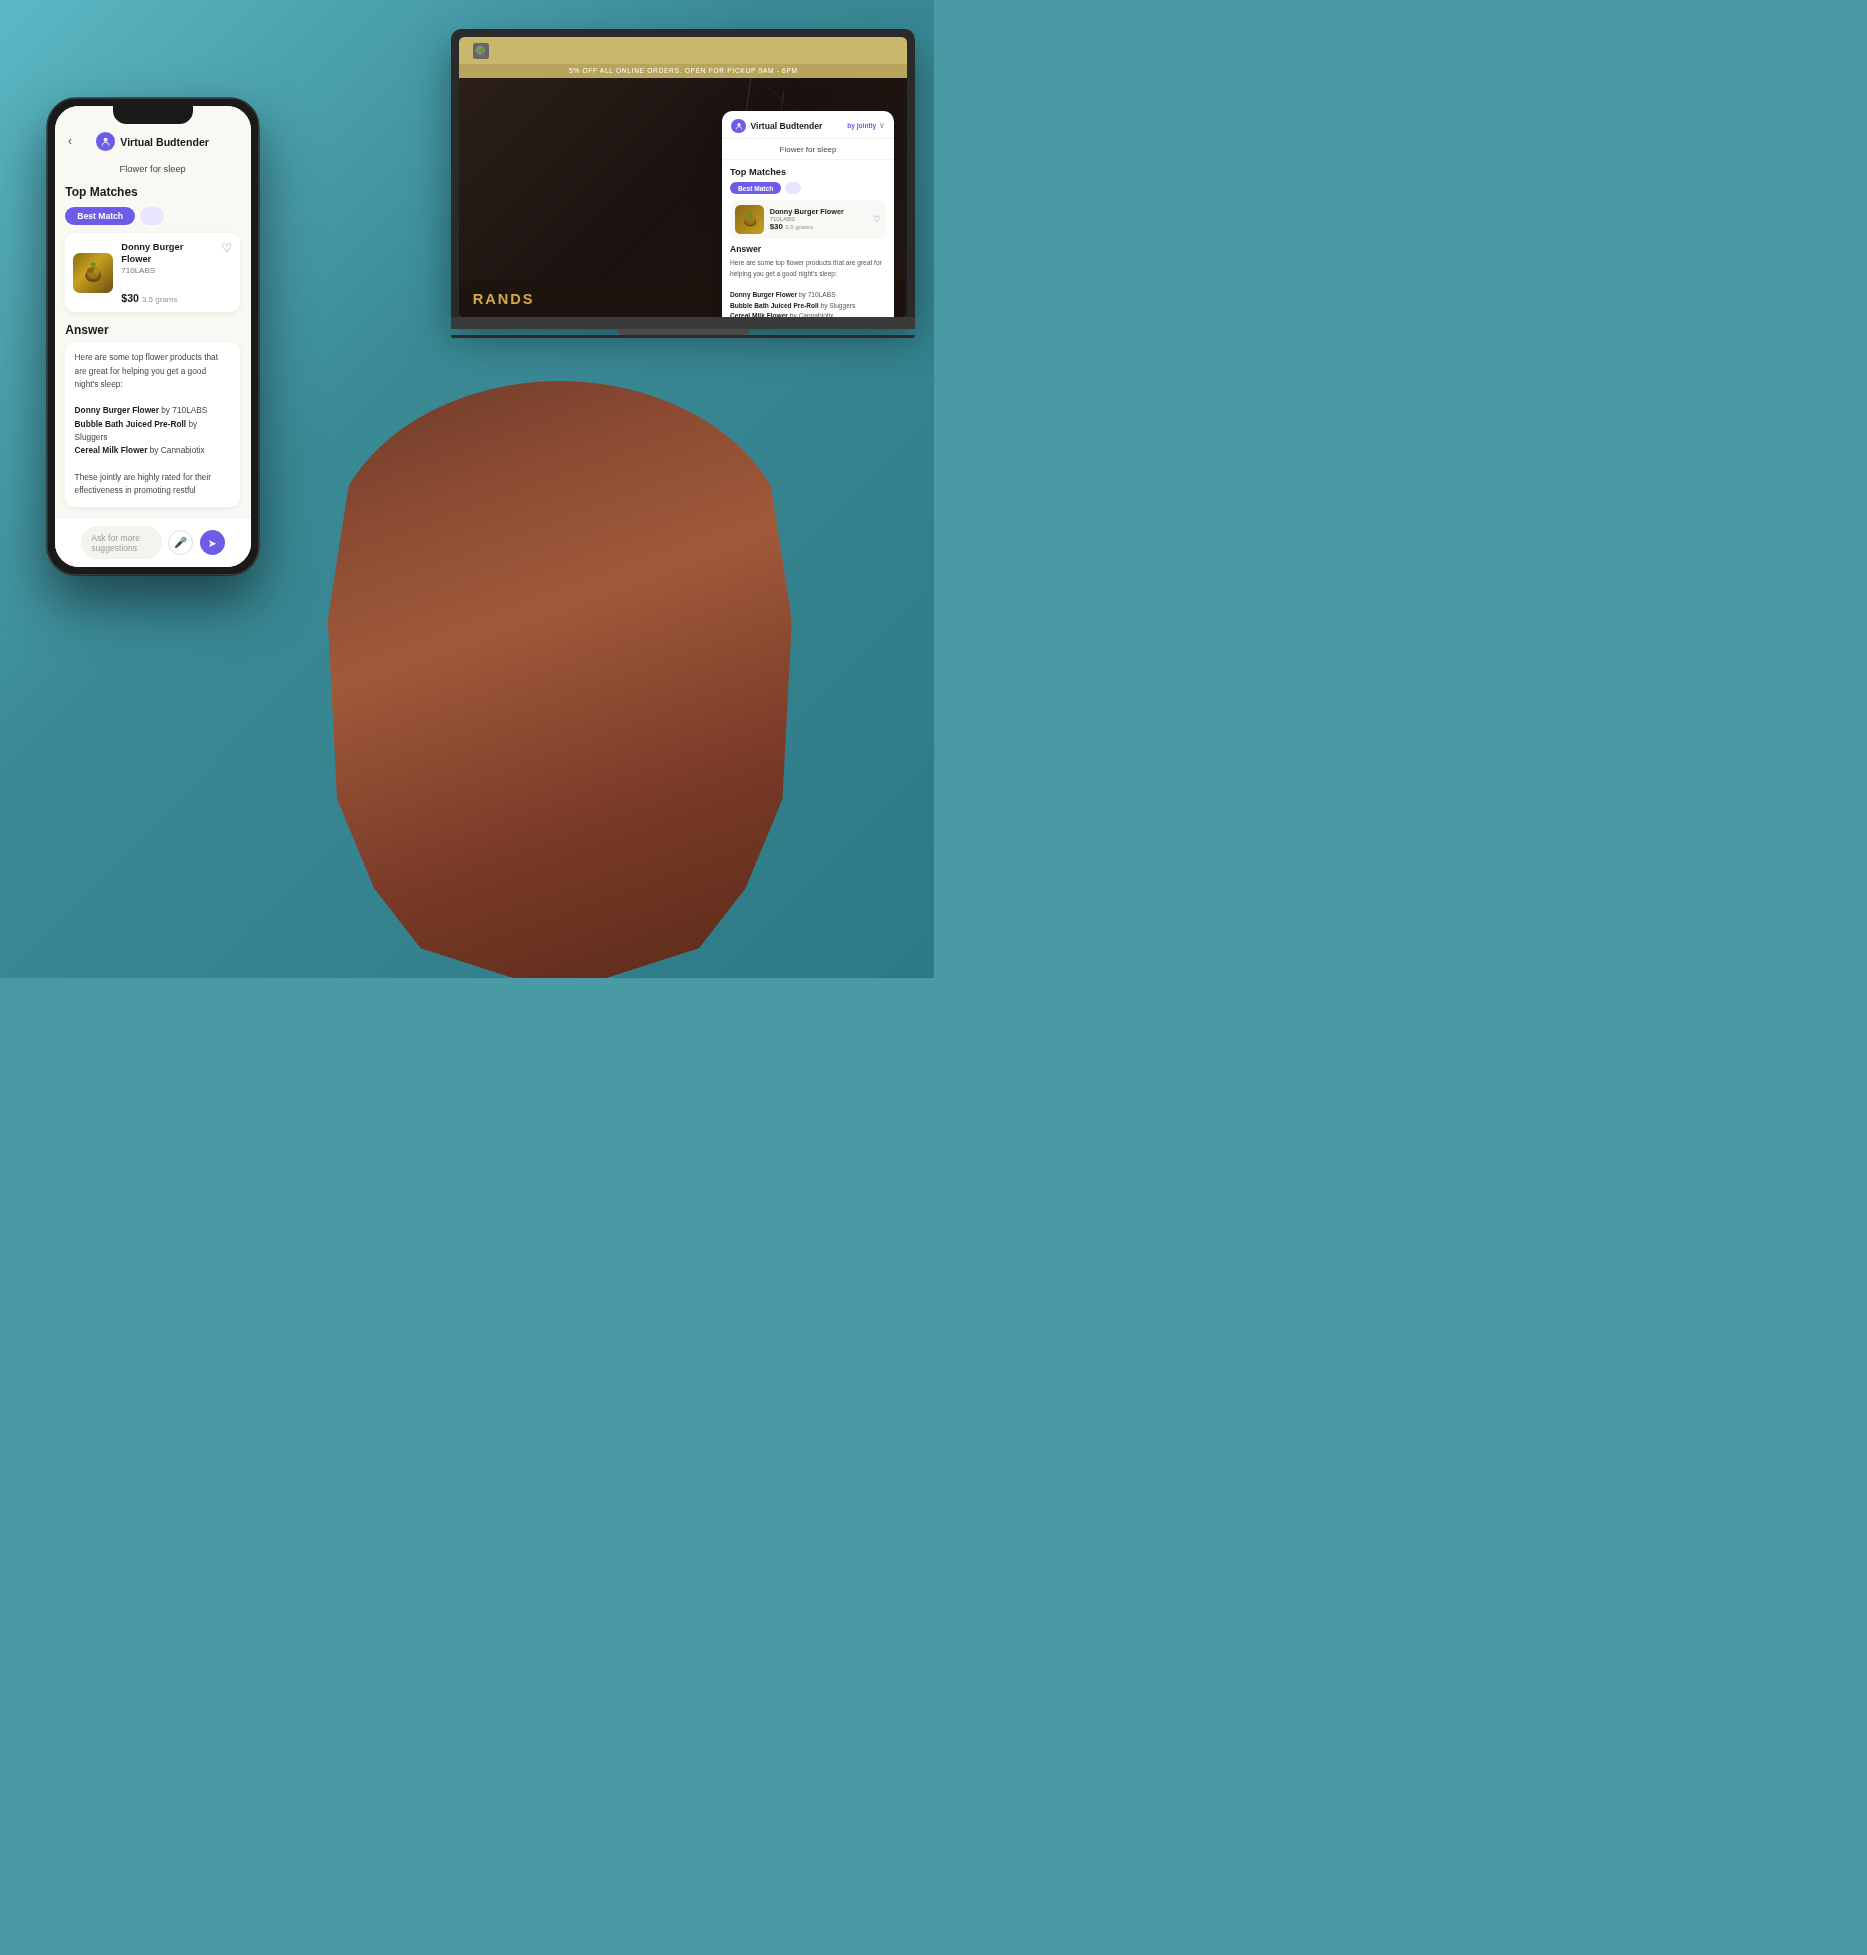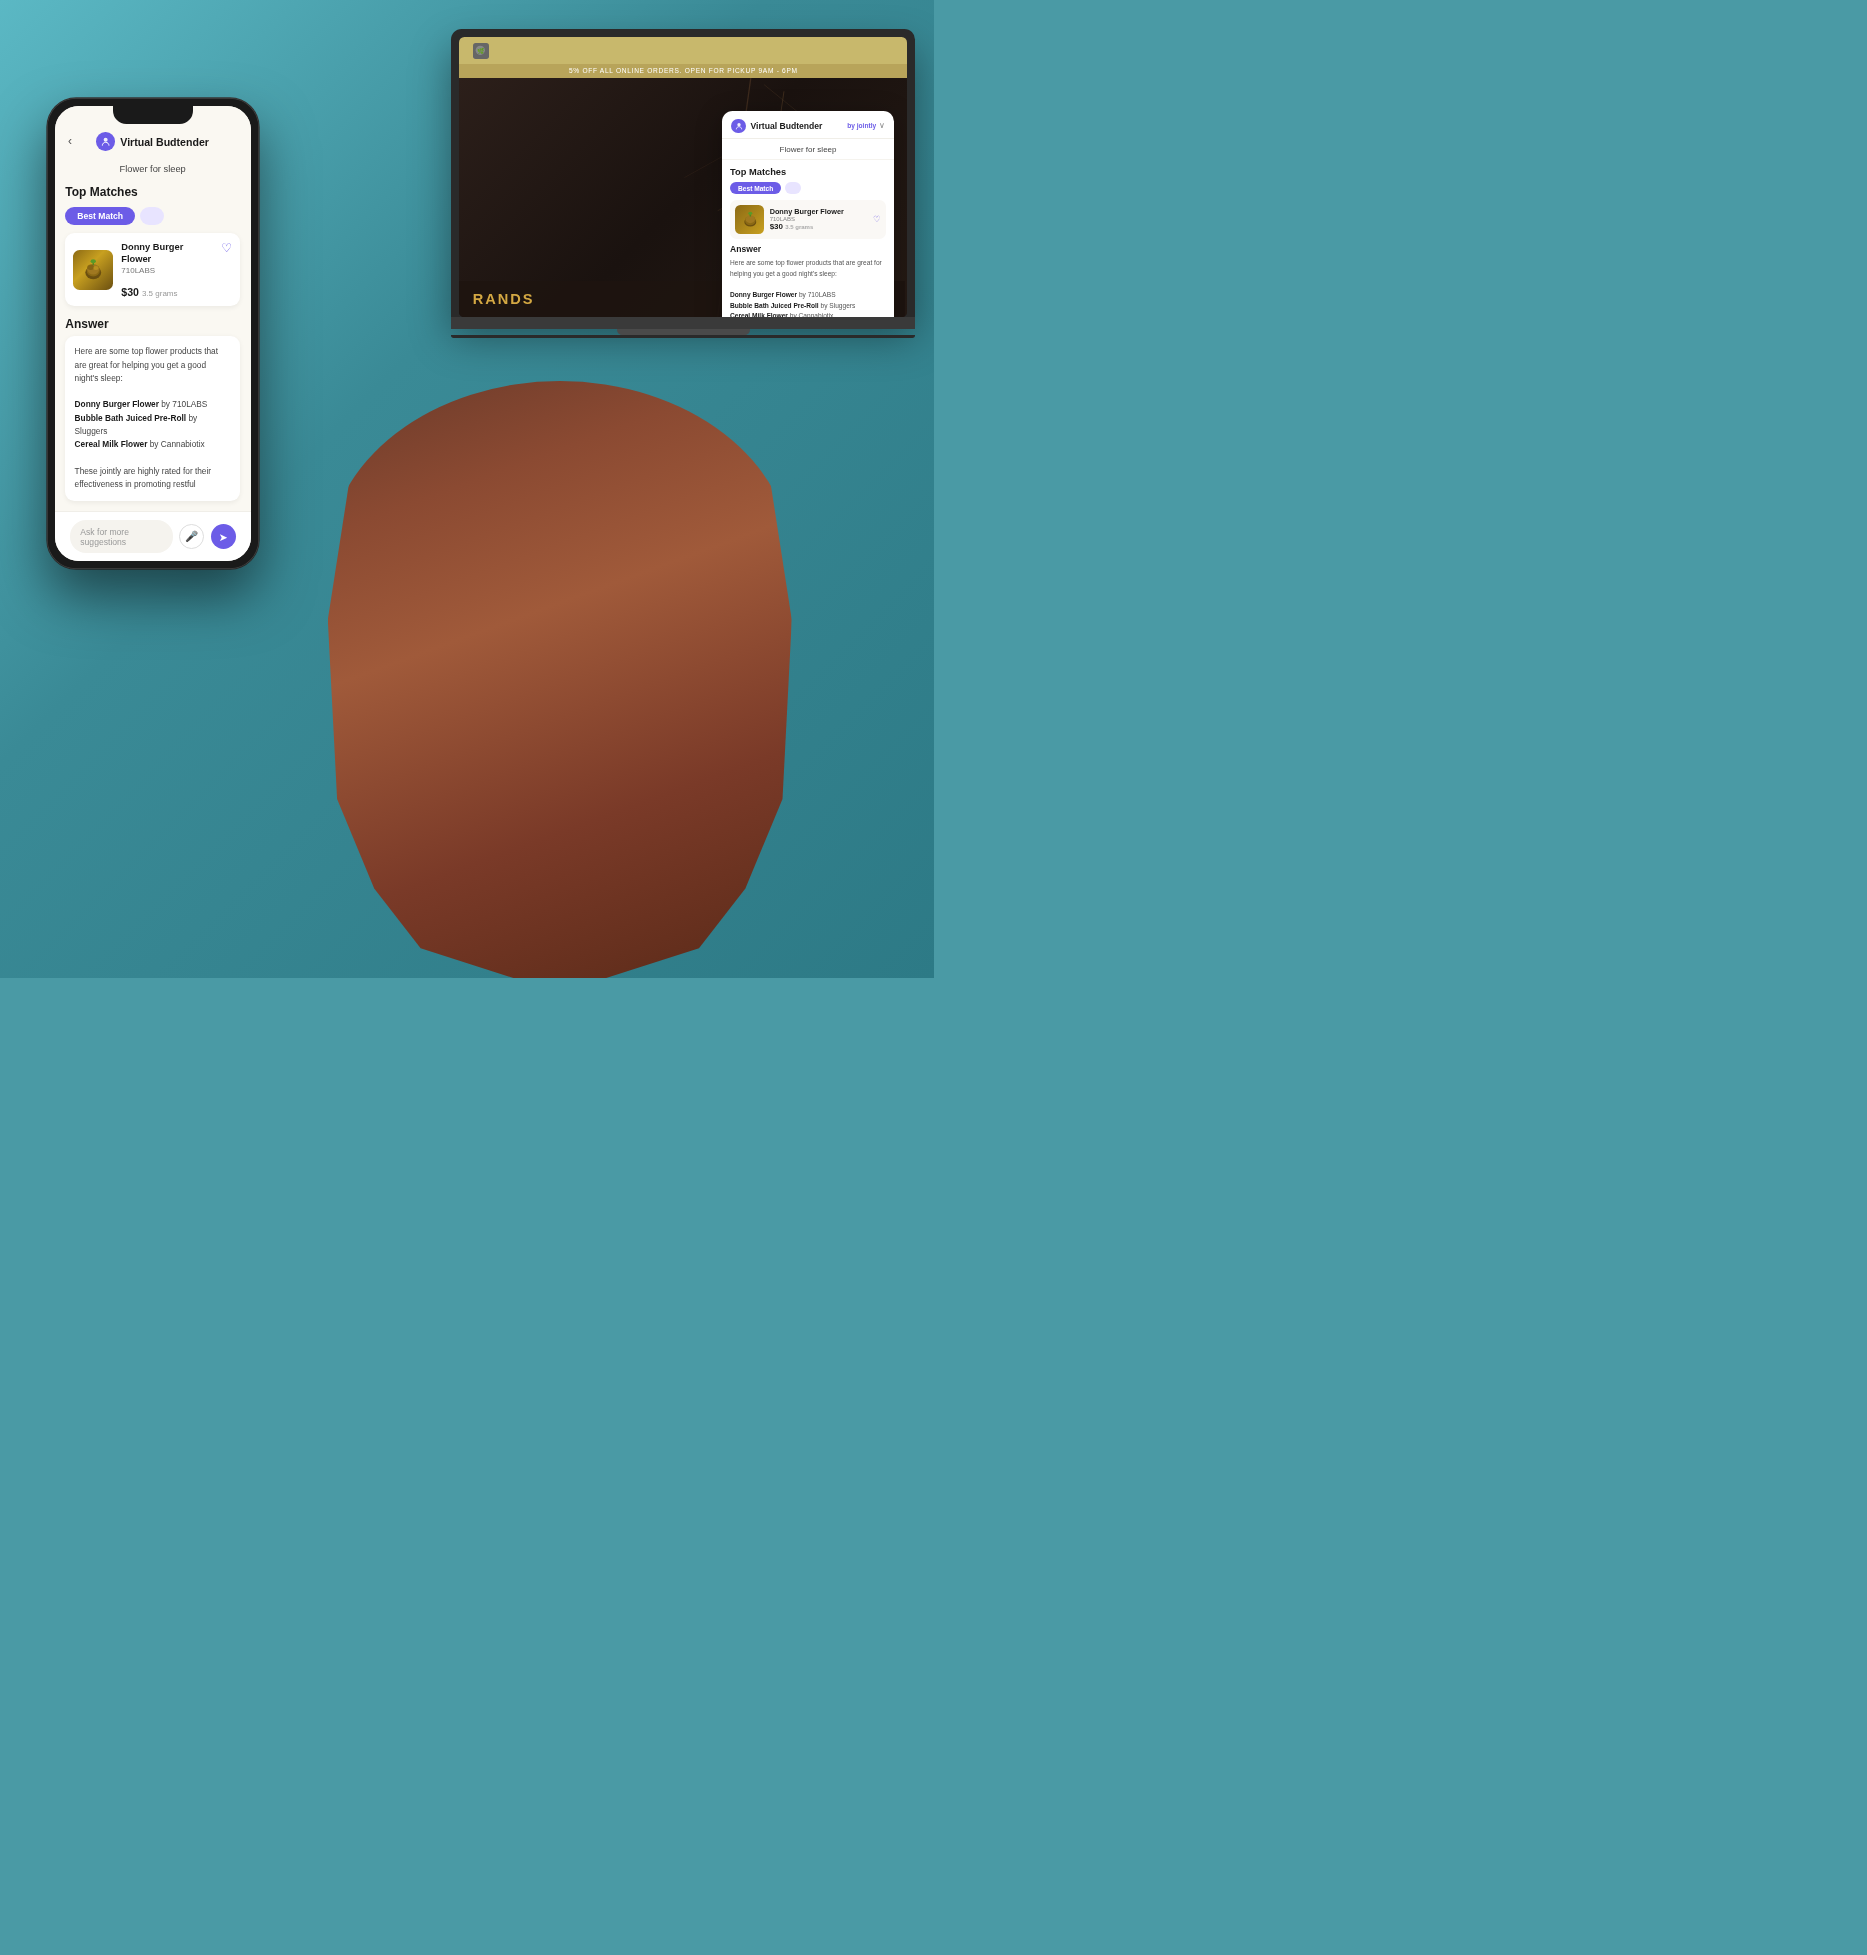--- a/index.html
+++ b/index.html
@@ -205,21 +205,21 @@
     .product-brand {
       font-size: 8px;
       color: #777;
       margin-top: 1.3px;
     }
 
     .product-price {
       font-size: 10.6px;
       font-weight: 800;
       color: #1a1a1a;
-      margin-top: 11px;
+      margin-top: 17px;
     }
 
     .product-weight {
       font-size: 8px;
       color: #999;
       font-weight: 400;
     }
 
     .heart-btn {
       color: #6c5ce7;
@@ -253,21 +253,21 @@
 
     .answer-text strong {
       font-weight: 700;
       color: #1a1a1a;
     }
 
     .phone-input-bar {
       display: flex;
       align-items: center;
       gap: 6.6px;
-      padding: 8px 15px;
+      padding: 8px 26px;
       background: white;
       border-top: 0.7px solid #f0eee8;
     }
 
     .phone-input {
       flex: 1;
       background: #f5f3ee;
       border-radius: 16px;
       padding: 6.6px 10.6px;
       font-size: 8.6px;

